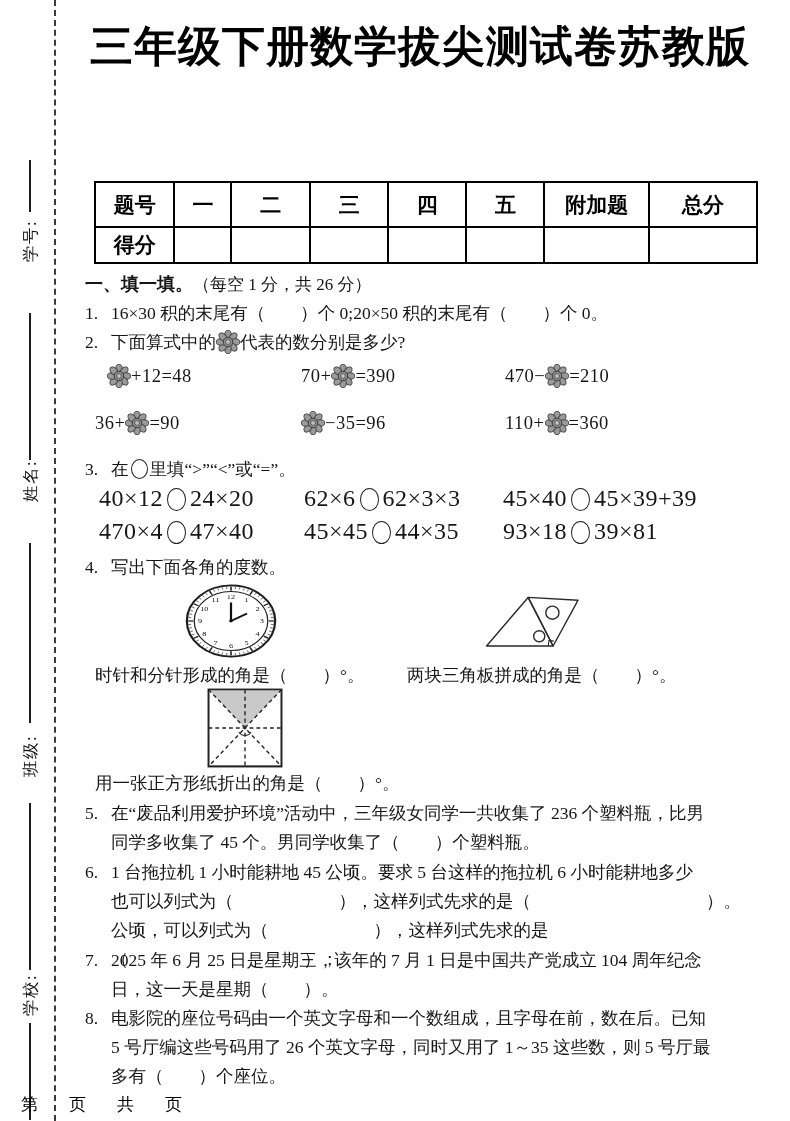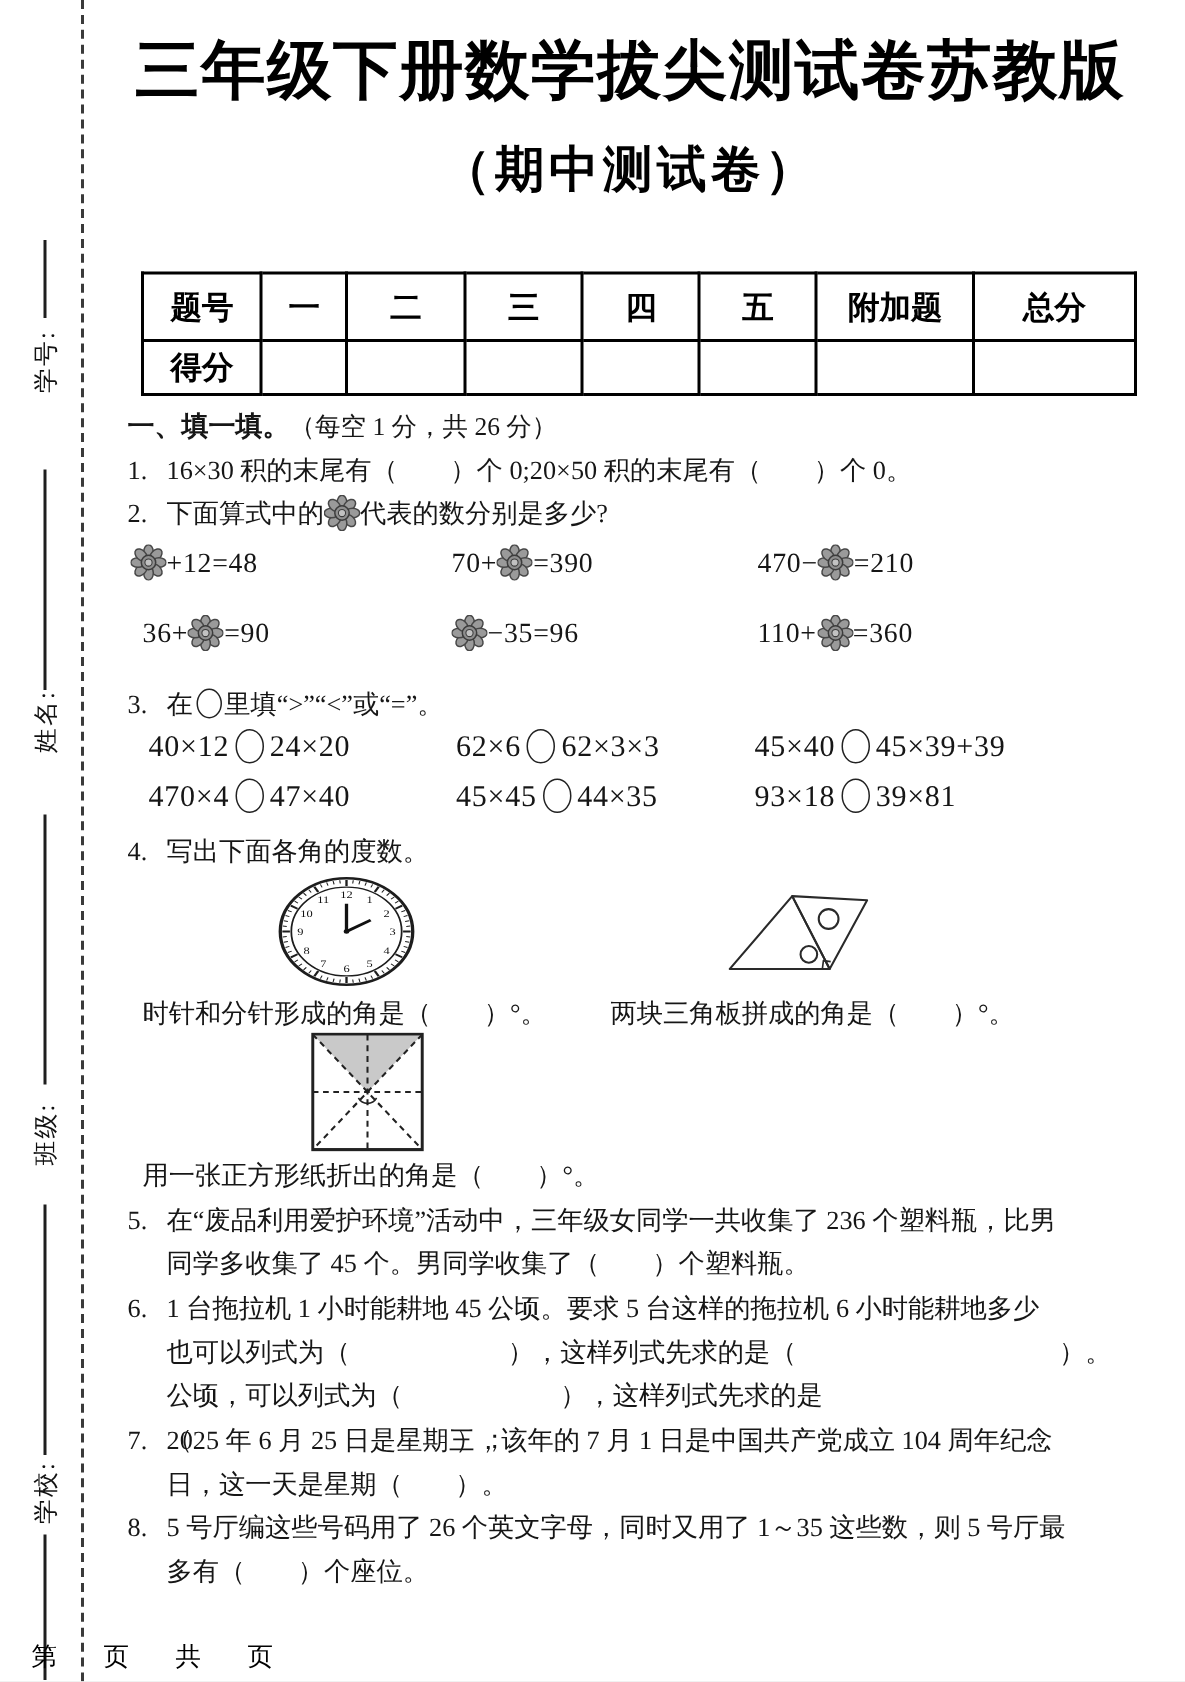--- a/index.html
+++ b/index.html
@@ -43,21 +43,21 @@
   .q{padding-left:26px;width:647px;}
   .qnum{position:absolute;left:0;top:0;}
   .heading{font-size:17.5px;}
   .heading .hb{font-weight:700;font-family:"Liberation Sans","DejaVu Sans",sans-serif;font-size:18px;}
   .heading .hr{font-size:17px;}
   .eqrow{height:42px;width:100%;}
   .eq{position:absolute;top:0;font-size:18.5px;white-space:nowrap;letter-spacing:0.5px;}
   .eq i,.cmp i,.q i{font-style:normal;}
   .flower{display:inline-block;width:24px;height:24px;vertical-align:-6px;line-height:0;}
   .cmprow{height:32px;width:100%;}
-  .cmp{position:absolute;top:0;font-size:20px;white-space:nowrap;letter-spacing:0.5px;}
+  .cmp{position:absolute;top:0;font-size:24px;white-space:nowrap;letter-spacing:0.5px;}
   .ccircle{
     display:inline-block;width:17px;height:21px;border:1.7px solid #222;
     border-radius:50%;vertical-align:-5px;margin:0 4px;
   }
   .ccircle.inline{width:15px;height:18px;vertical-align:-4px;margin:0 2px;}
   .caption{white-space:nowrap;}
   .footer{
     position:absolute;top:1093px;left:0;width:100%;
     font-family:"Liberation Sans","DejaVu Sans",sans-serif;
     font-size:17px;letter-spacing:7px;color:#000;padding-left:21px;
@@ -76,21 +76,20 @@
   <div class="sline" style="top:543px;height:180px"></div>
   <div class="sline" style="top:803px;height:167px"></div>
   <div class="sline" style="top:1023px;height:97px"></div>
 
   <div class="slabel" style="top:241px">学号:</div>
   <div class="slabel" style="top:481px">姓名:</div>
   <div class="slabel" style="top:756px">班级:</div>
   <div class="slabel" style="top:995px">学校:</div>
 
   <div class="title">三年级下册数学拔尖测试卷苏教版</div>
-  <div class="subtitle">（期中测试卷）</div>
 
   <table class="score-table">
     <colgroup>
       <col style="width:12%">
         <col style="width:8.6%">
         <col style="width:11.9%">
         <col style="width:11.8%">
       <col style="width:11.8%">
         <col style="width:11.8%">
         <col style="width:15.8%">
@@ -143,21 +142,21 @@
                 <ellipse cx="12" cy="5" rx="3.2" ry="4.8" transform="rotate(225 12 12)"></ellipse>
                 <ellipse cx="12" cy="5" rx="3.2" ry="4.8" transform="rotate(270 12 12)"></ellipse>
                 <ellipse cx="12" cy="5" rx="3.2" ry="4.8" transform="rotate(315 12 12)"></ellipse>
               </g>
               <circle cx="12" cy="12" r="4.8" fill="#8e8e8e" stroke="#3c3c3c" stroke-width="1"></circle>
               <circle cx="12" cy="12" r="2.4" fill="#c2c2c2" stroke="#3c3c3c" stroke-width="0.7"></circle>
             </svg></span><i>代表的数分别是多少?</i></div>
     </div>
 
     <div class="abs eqrow" style="top:362px;left:0">
-      <span class="eq" style="left:2px"><i></i><span class="flower"><svg width="24" height="24" viewBox="0 0 24 24">
+      <span class="eq" style="left:22px"><i></i><span class="flower"><svg width="24" height="24" viewBox="0 0 24 24">
               <g fill="#9a9a9a" stroke="#474747" stroke-width="1">
                 <ellipse cx="12" cy="5" rx="3.2" ry="4.8" transform="rotate(0 12 12)"></ellipse>
                 <ellipse cx="12" cy="5" rx="3.2" ry="4.8" transform="rotate(45 12 12)"></ellipse>
                 <ellipse cx="12" cy="5" rx="3.2" ry="4.8" transform="rotate(90 12 12)"></ellipse>
                 <ellipse cx="12" cy="5" rx="3.2" ry="4.8" transform="rotate(135 12 12)"></ellipse>
                 <ellipse cx="12" cy="5" rx="3.2" ry="4.8" transform="rotate(180 12 12)"></ellipse>
                 <ellipse cx="12" cy="5" rx="3.2" ry="4.8" transform="rotate(225 12 12)"></ellipse>
                 <ellipse cx="12" cy="5" rx="3.2" ry="4.8" transform="rotate(270 12 12)"></ellipse>
                 <ellipse cx="12" cy="5" rx="3.2" ry="4.8" transform="rotate(315 12 12)"></ellipse>
               </g>
@@ -383,20 +382,21 @@
     </div>
 
     <div class="abs q" style="top:946px;left:0">
       <span class="qnum">7.</span>
       <div>2025 年 6 月 25 日是星期三，该年的 7 月 1 日是中国共产党成立 104 周年纪念</div>
       <div>日，这一天是星期（　　）。</div>
     </div>
 
     <div class="abs q" style="top:1004px;left:0">
       <span class="qnum">8.</span>
+      <div>电影院的座位号码由一个英文字母和一个数组成，且字母在前，数在后。已知</div>
       <div>5 号厅编这些号码用了 26 个英文字母，同时又用了 1～35 这些数，则 5 号厅最</div>
       <div>多有（　　）个座位。</div>
     </div>
 
   </div>
 
   <div class="footer">第　页　共　页</div>
 
 </div>
 

